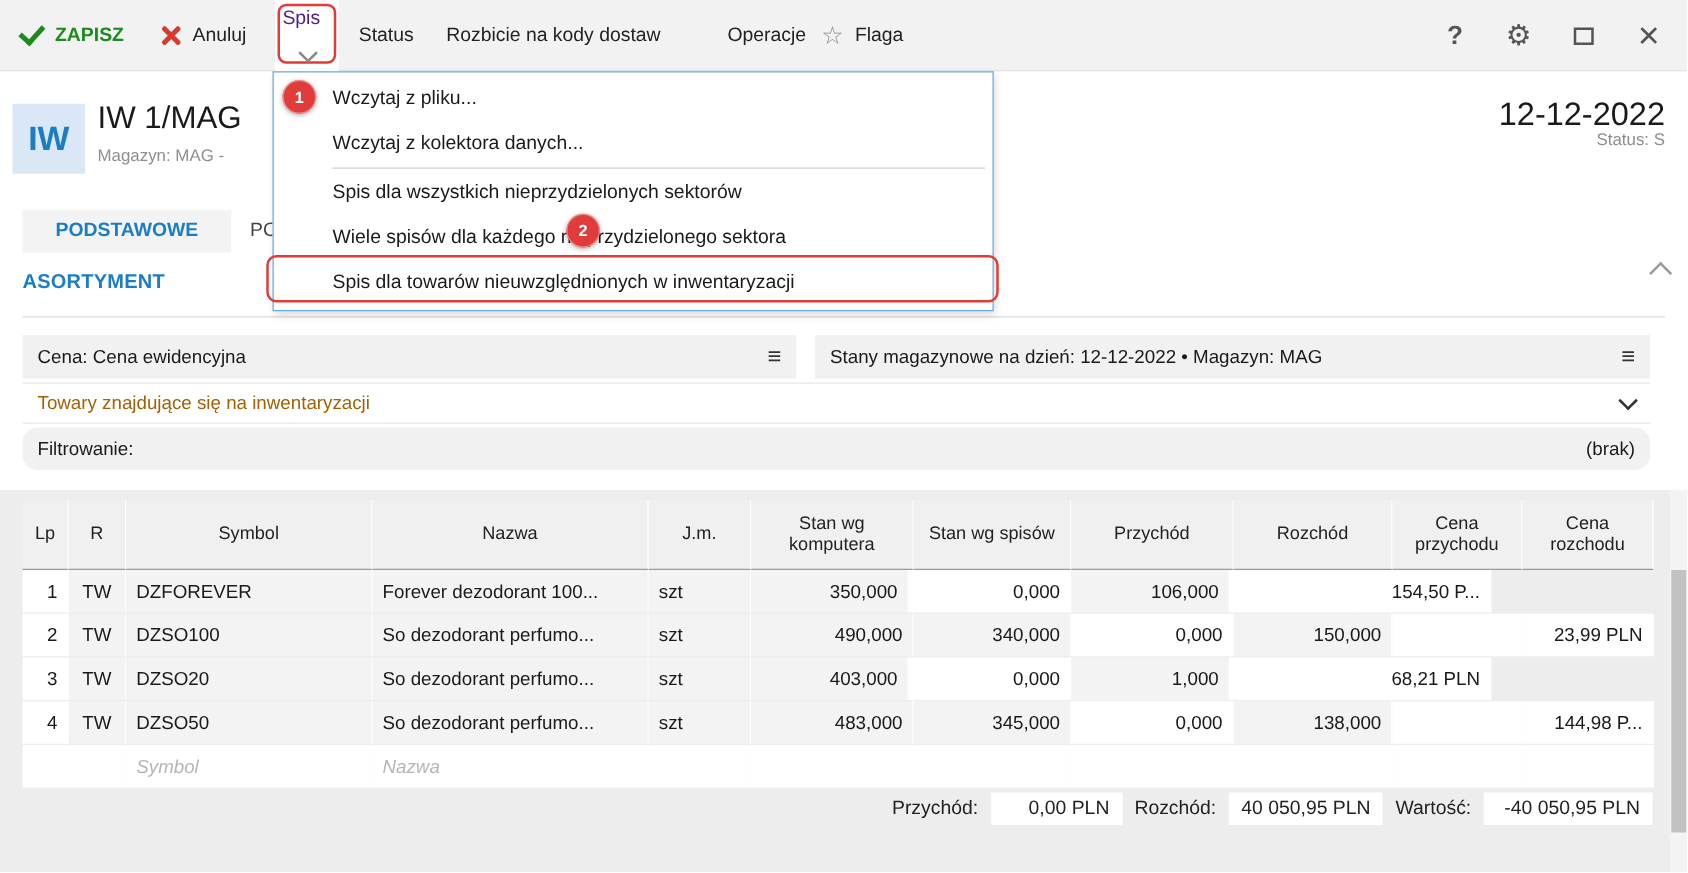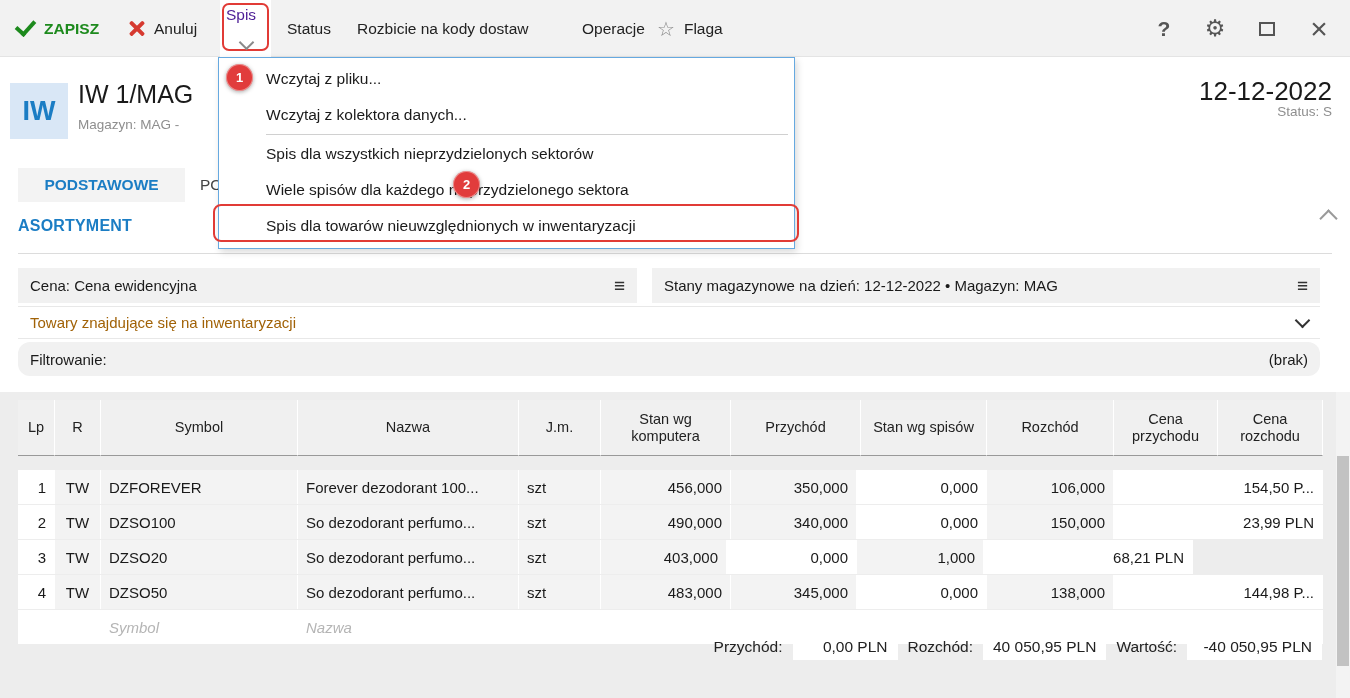--- a/index.html
+++ b/index.html
@@ -51,21 +51,21 @@
   .ham{margin-left:auto;font-size:19px;font-weight:700;color:#333;}
   .scope-row{position:absolute;left:18px;top:306px;width:1302px;height:33px;background:#fff;border-top:1px solid #e8e8e8;border-bottom:1px solid #e8e8e8;display:flex;align-items:center;font-size:15px;color:#a16207;padding:0 12px;box-sizing:border-box;}
   .dd-chevron{margin-left:auto;width:9px;height:9px;border-right:2.5px solid #333;border-bottom:2.5px solid #333;transform:rotate(45deg);margin-top:-4px;}
   .filter-row{position:absolute;left:18px;top:342px;width:1302px;height:34px;background:#f1f1f1;display:flex;align-items:center;font-size:15px;color:#1a1a1a;padding:0 12px;box-sizing:border-box;border-radius:12px;}
   .filter-value{margin-left:auto;}
 
   
   .table-region{position:absolute;left:0;top:392px;width:1350px;height:306px;background:#ededed;}
   .grid{position:absolute;left:18px;top:8px;width:1305px;}
   .grid-row{display:flex;height:34px;margin-bottom:1px;}
-  .grid-header{height:56px;margin-bottom:14px;}
+  .grid-header{height:56px;margin-bottom:0;}
   .cell{box-sizing:border-box;border-right:1px solid #fff;background:#f3f3f3;display:flex;align-items:center;font-size:15px;color:#1a1a1a;padding:0 8px;overflow:hidden;white-space:nowrap;}
   .hcell{background:#f0f0f0;justify-content:center;text-align:center;font-size:14.5px;line-height:1.15;color:#222;border-bottom:1px solid #999;white-space:normal;}
   .c0{width:37px;}.c1{width:46px;}.c2{width:197px;}.c3{width:221px;}.c4{width:82px;}
   .c5{width:130px;}.c6{width:126px;}.c7{width:130px;}.c8{width:127px;}.c9{width:104px;}.c10{width:105px;}
   .num{justify-content:flex-end;}
   .ctr{justify-content:center;}
   .wcell{background:#fff;}
   .entry .cell{background:#fff;}
   .placeholder{font-style:italic;color:#b5b5b5;}
 
@@ -169,34 +169,33 @@
 
   <div class="table-region">
     <div class="grid">
       <div class="grid-row grid-header">
         <div class="cell hcell c0">Lp</div>
         <div class="cell hcell c1">R</div>
         <div class="cell hcell c2">Symbol</div>
         <div class="cell hcell c3">Nazwa</div>
         <div class="cell hcell c4">J.m.</div>
         <div class="cell hcell c5">Stan wg komputera</div>
+        <div class="cell hcell c6">Stan wg spisów</div>
         <div class="cell hcell c7">Przychód</div>
-        <div class="cell hcell c6">Stan wg spisów</div>
         <div class="cell hcell c8">Rozchód</div>
         <div class="cell hcell c9">Cena przychodu</div>
         <div class="cell hcell c10">Cena rozchodu</div>
       </div>
 
       <div class="grid-row">
         <div class="cell c0 num wcell">1</div>
         <div class="cell c1 ctr">TW</div>
         <div class="cell c2">DZFOREVER</div>
         <div class="cell c3">Forever dezodorant 100...</div>
         <div class="cell c4">szt</div>
-        <div class="cell c5 num">456,000</div>
         <div class="cell c6 num">350,000</div>
         <div class="cell c7 num wcell">0,000</div>
         <div class="cell c8 num">106,000</div>
         <div class="cell c9 num wcell"></div>
         <div class="cell c10 num wcell">154,50 P...</div>
       </div>
 
       <div class="grid-row">
         <div class="cell c0 num wcell">2</div>
         <div class="cell c1 ctr">TW</div>

